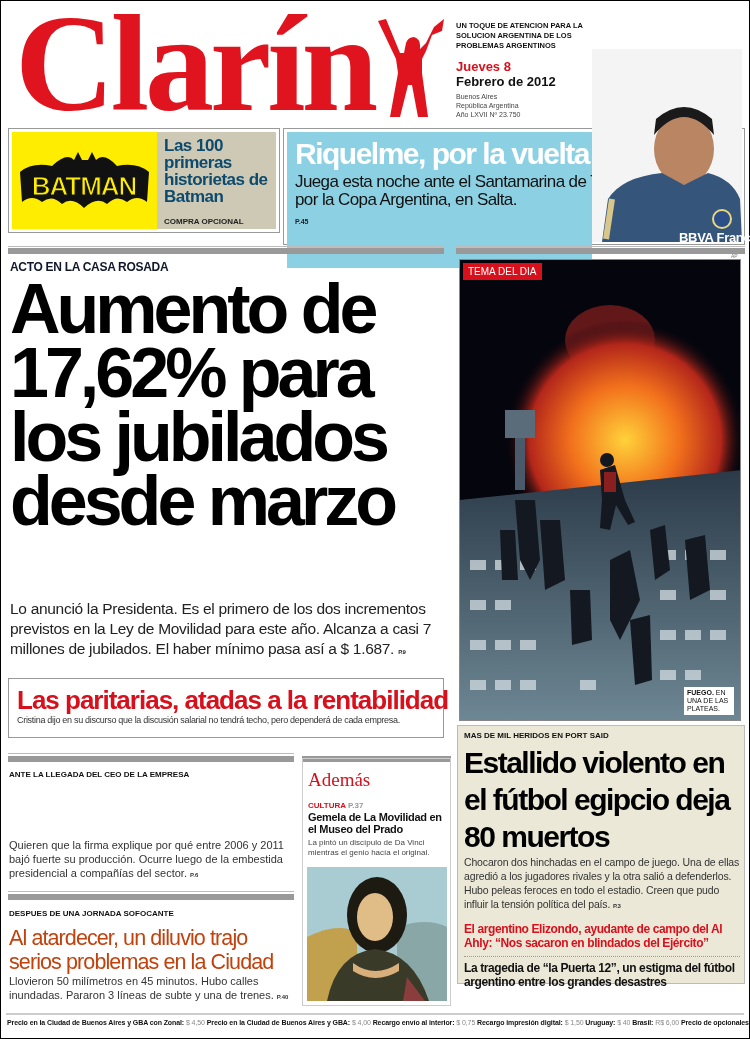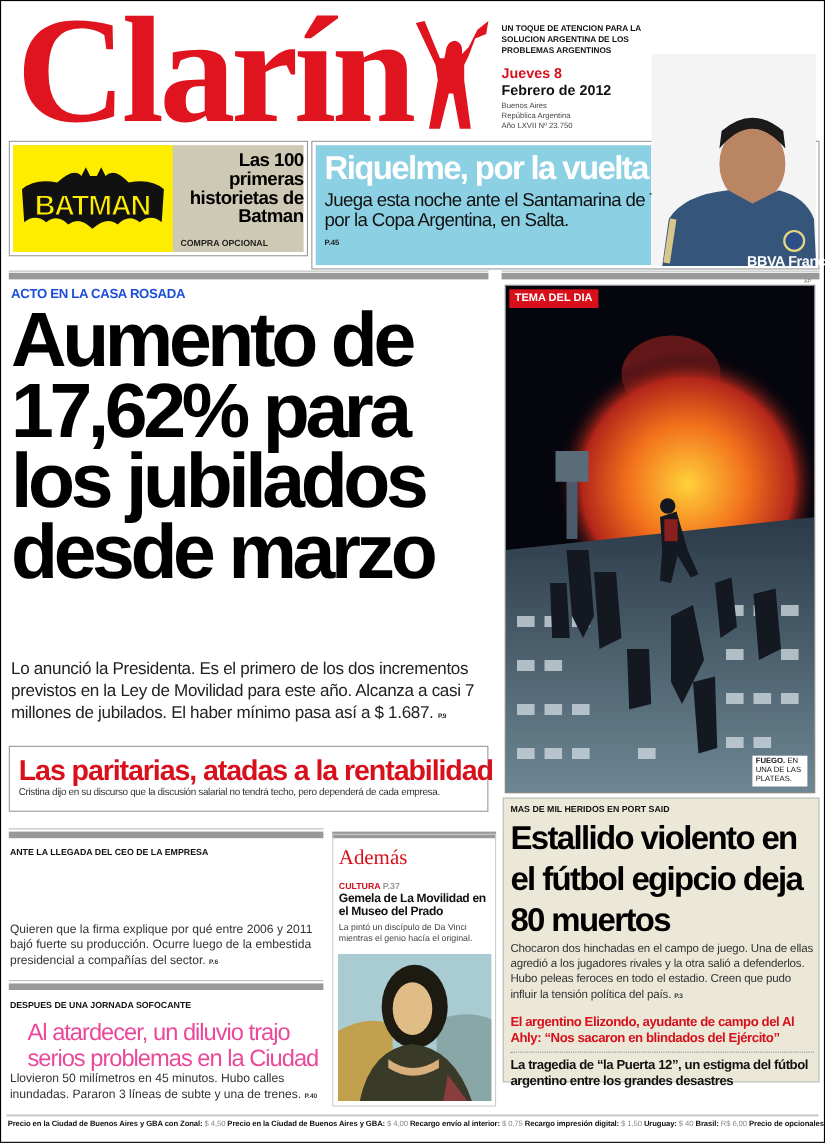--- a/index.html
+++ b/index.html
@@ -12,62 +12,62 @@
   .logo-man { left: 375px; top: 12px; width: 70px; height: 108px; }
   .motto { left: 455px; top: 20px; width: 150px; font-size: 7.5px; font-weight: bold; line-height: 10px; color: #111; }
   .day { left: 455px; top: 58px; font-size: 13px; font-weight: bold; color: #d7101c; }
   .date { left: 455px; top: 73px; font-size: 13px; font-weight: bold; color: #111; }
   .place { left: 455px; top: 91px; font-size: 7px; line-height: 9px; color: #444; }
 
   
   .batman-box { left: 7px; top: 127px; width: 272px; height: 105px; border: 1px solid #999; background: #fff; padding: 3px; }
   .batman-inner { position: absolute; left: 3px; top: 3px; width: 264px; height: 97px; background: #cdc9b4; }
   .batman-yellow { position: absolute; left: 0; top: 0; width: 145px; height: 97px; background: #ffed00; }
-  .batman-title { position: absolute; left: 152px; top: 5px; width: 112px; font-size: 17px; font-weight: bold; color: #000000; line-height: 17px; letter-spacing: -0.5px; text-align: right; }
+  .batman-title { position: absolute; left: 152px; top: 5px; width: 112px; font-size: 17px; font-weight: bold; color: #0c4a6e; line-height: 17px; letter-spacing: -0.5px; }
   .batman-foot { position: absolute; left: 152px; top: 85px; font-size: 8px; font-weight: bold; color: #222; }
 
   
   .riq-box { left: 282px; top: 127px; width: 462px; height: 117px; border: 1px solid #999; background: #fff; }
-  .riq-blue { position: absolute; left: 3px; top: 3px; width: 305px; height: 109px; background: #8cd1e3; }
+  .riq-blue { position: absolute; left: 3px; top: 3px; width: 305px; height: 136px; background: #8cd1e3; }
   .riq-photo { position: absolute; left: 308px; top: -80px; width: 150px; height: 193px; overflow: hidden; }
   .riq-title { position: absolute; left: 8px; top: 5px; font-size: 30px; font-weight: bold; color: #fff; letter-spacing: -1.5px; white-space: nowrap; }
   .riq-text { position: absolute; left: 8px; top: 41px; width: 340px; font-size: 17px; line-height: 18px; color: #111; letter-spacing: -0.6px; }
   .riq-page { position: absolute; left: 8px; top: 86px; font-size: 7px; font-weight: bold; color: #222; }
   .bbva { position: absolute; left: 395px; top: 101px; font-size: 13px; color: #fff; font-weight: bold; letter-spacing: -0.3px; white-space: nowrap; }
 
   .gray-bar { background: #999; height: 6px; }
   .thin-line { background: #bbb; height: 1px; }
 
   
-  .kicker { font-size: 12px; font-weight: bold; color: #1d4ed8; letter-spacing: -0.3px; }
+  .kicker { font-size: 12px; font-weight: bold; color: #0f172a; letter-spacing: -0.3px; }
   .main-head { left: 9px; top: 276px; width: 440px; font-size: 70px; font-weight: bold; line-height: 64px; letter-spacing: -4px; color: #000; }
   .main-body { left: 9px; top: 598px; width: 440px; font-size: 15.5px; line-height: 20px; color: #222; letter-spacing: -0.3px; }
   .pg { font-size: 6px; font-weight: bold; }
 
   .par-box { left: 7px; top: 677px; width: 436px; height: 60px; border: 1px solid #999; }
   .par-title { position: absolute; left: 8px; top: 6px; font-size: 26px; font-weight: bold; color: #d7101c; letter-spacing: -1px; white-space: nowrap; }
   .par-sub { position: absolute; left: 8px; top: 36px; font-size: 9px; color: #333; letter-spacing: -0.3px; white-space: nowrap; }
 
   
   .sec-kicker { font-size: 8px; font-weight: bold; color: #111; }
   .ypf-head { left: 8px; top: 785px; width: 290px; font-size: 22px; font-weight: bold; line-height: 24px; letter-spacing: -0.9px; color: #000; }
   .ypf-body { left: 8px; top: 837px; width: 290px; font-size: 11px; line-height: 14px; color: #333; }
-  .rain-head { left: 8px; top: 925px; width: 290px; font-size: 21.5px; line-height: 24px; letter-spacing: -0.9px; color: #ec4899; margin-left: 16px; }
+  .rain-head { left: 8px; top: 925px; width: 290px; font-size: 21.5px; line-height: 24px; letter-spacing: -0.9px; color: #c2410c; }
   .rain-body { left: 8px; top: 973px; width: 290px; font-size: 11px; line-height: 14px; color: #333; }
 
   
   .ademas-box { left: 301px; top: 757px; width: 149px; height: 248px; border: 1px solid #ccc; }
   .ademas-title { position: absolute; left: 5px; top: 10px; font-family: "Liberation Serif", "DejaVu Serif", serif; font-size: 19px; color: #d7101c; text-align: right; }
   .cult { position: absolute; left: 5px; top: 42px; font-size: 8px; font-weight: bold; color: #d7101c; }
   .cult span { color: #999; }
   .gem-head { position: absolute; left: 5px; top: 52px; width: 142px; font-size: 11px; font-weight: bold; line-height: 12px; color: #111; letter-spacing: -0.3px; }
   .gem-body { position: absolute; left: 5px; top: 79px; width: 142px; font-size: 8px; line-height: 10px; color: #444; }
   .mona { position: absolute; left: 4px; top: 108px; width: 140px; height: 134px; overflow: hidden; }
   .photo-box { left: 458px; top: 258px; width: 282px; height: 462px; background: #05050d; overflow: hidden; border: 1px solid #888; }
-  .tema { position: absolute; left: 3px; top: 3px; background: #d7101c; color: #fff; font-size: 10px; font-weight: bold; padding: 3px 5px; }
+  .tema { position: absolute; left: 3px; top: 3px; background: #d7101c; color: #fff; font-size: 10px; font-weight: normal; padding: 3px 5px; }
   .caption { position: absolute; right: 6px; bottom: 5px; background: #fff; font-size: 7px; line-height: 8px; padding: 2px 3px; color: #111; width: 50px; }
   .caption b { font-weight: bold; }
   .egypt-box { left: 456px; top: 724px; width: 288px; height: 259px; background: #ebe8d8; border: 1px solid #bbb; }
   .eg-kicker { position: absolute; left: 6px; top: 5px; font-size: 8px; font-weight: bold; color: #111; }
   .eg-head { position: absolute; left: 6px; top: 18px; width: 280px; font-size: 30px; font-weight: bold; line-height: 37px; letter-spacing: -1.5px; color: #000; }
   .eg-body { position: absolute; left: 6px; top: 129px; width: 280px; font-size: 10.5px; line-height: 14px; color: #333; letter-spacing: -0.15px; }
   .eg-red { position: absolute; left: 6px; top: 196px; width: 280px; font-size: 12px; font-weight: bold; line-height: 14px; color: #d7101c; letter-spacing: -0.4px; }
   .eg-sep { position: absolute; left: 6px; top: 230px; width: 276px; border-top: 1px dotted #999; }
   .eg-last { position: absolute; left: 6px; top: 235px; width: 280px; font-size: 12px; font-weight: bold; line-height: 14px; color: #111; letter-spacing: -0.4px; }
 

